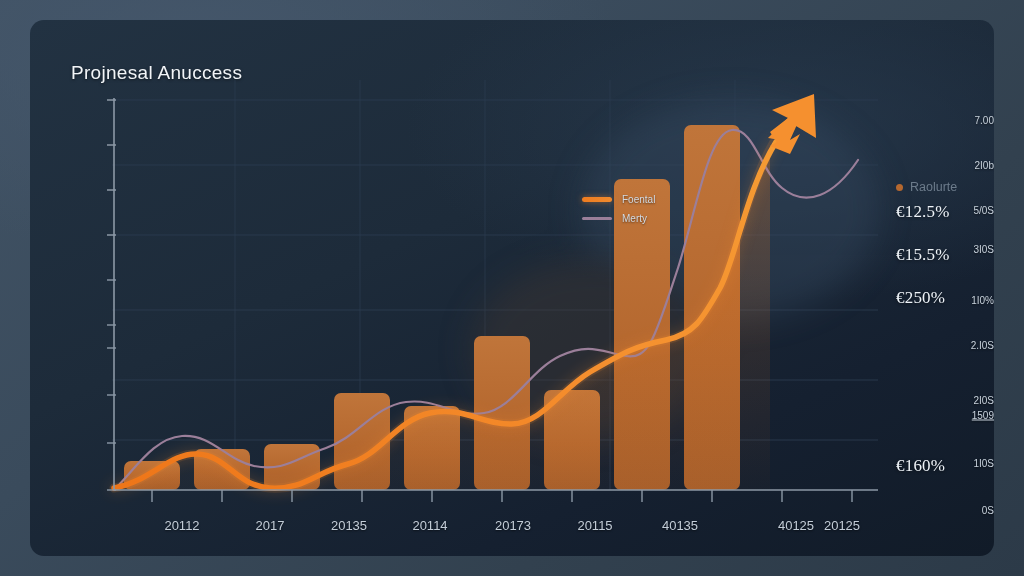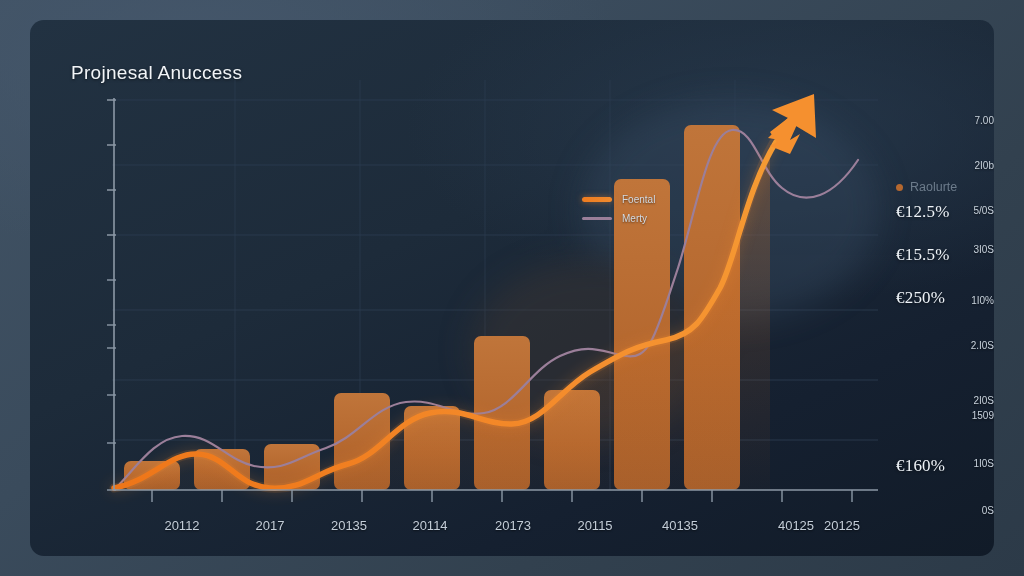--- a/index.html
+++ b/index.html
@@ -270,21 +270,21 @@
     </svg>
 
     <div>
       <div class="ytick" style="top:100px;">7.00</div>
       <div class="ytick" style="top:145px;">2I0b</div>
       <div class="ytick" style="top:190px;">5/0S</div>
       <div class="ytick" style="top:229px;">3I0S</div>
       <div class="ytick" style="top:280px;">1I0%</div>
       <div class="ytick" style="top:325px;">2.I0S</div>
       <div class="ytick" style="top:348px;margin-top:32px;">2I0S</div>
-      <div class="ytick" style="top:395px;">1509</div>
+      <div class="ytick" style="top:395px;text-decoration:underline;">1509</div>
       <div class="ytick" style="top:443px;">1I0S</div>
       <div class="ytick" style="top:490px;">0S</div>
     </div>
 
     <div>
       <div class="xtick" style="left:152px; top:498px;">20112</div>
       <div class="xtick" style="left:240px; top:498px;">2017</div>
       <div class="xtick" style="left:319px; top:498px;">20135</div>
       <div class="xtick" style="left:400px; top:498px;">20114</div>
       <div class="xtick" style="left:483px; top:498px;">20173</div>

